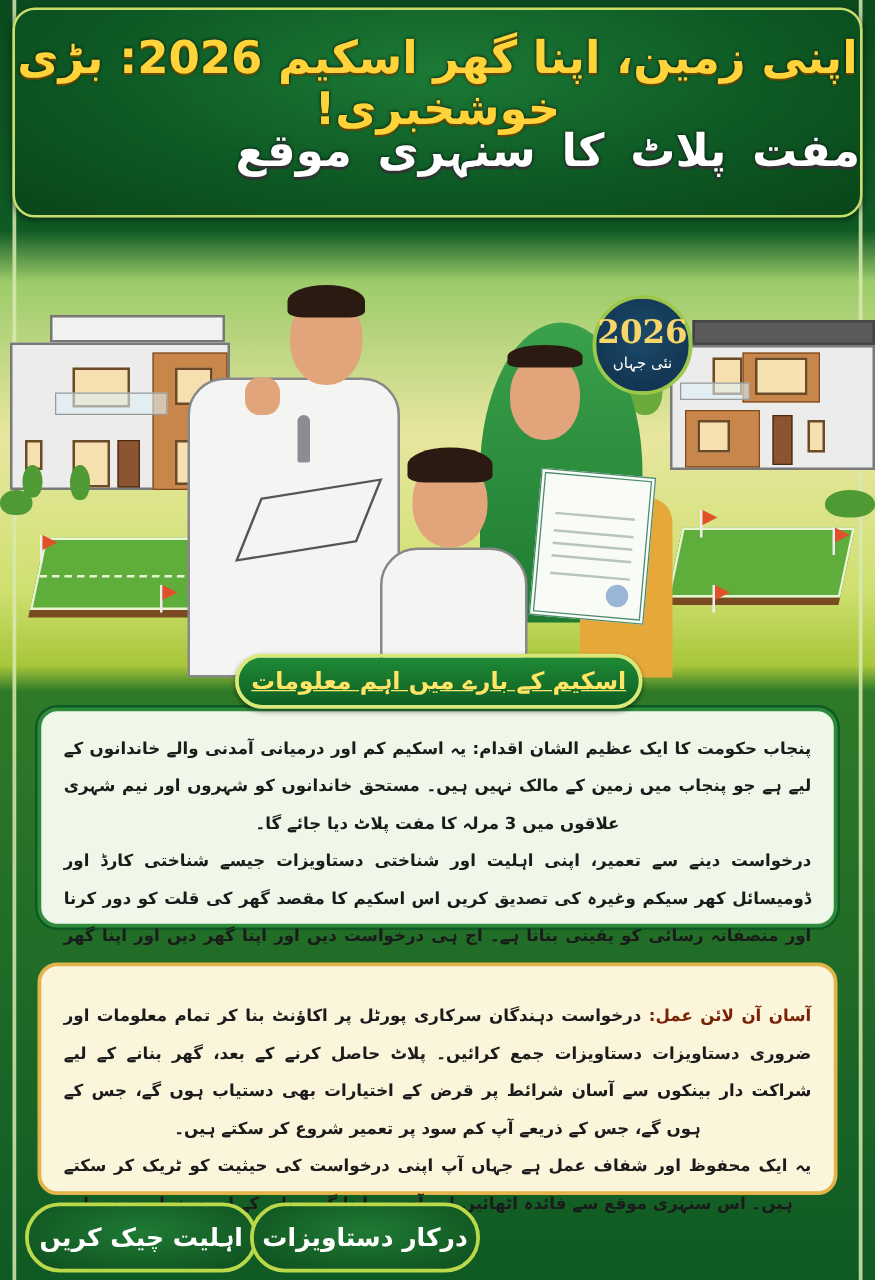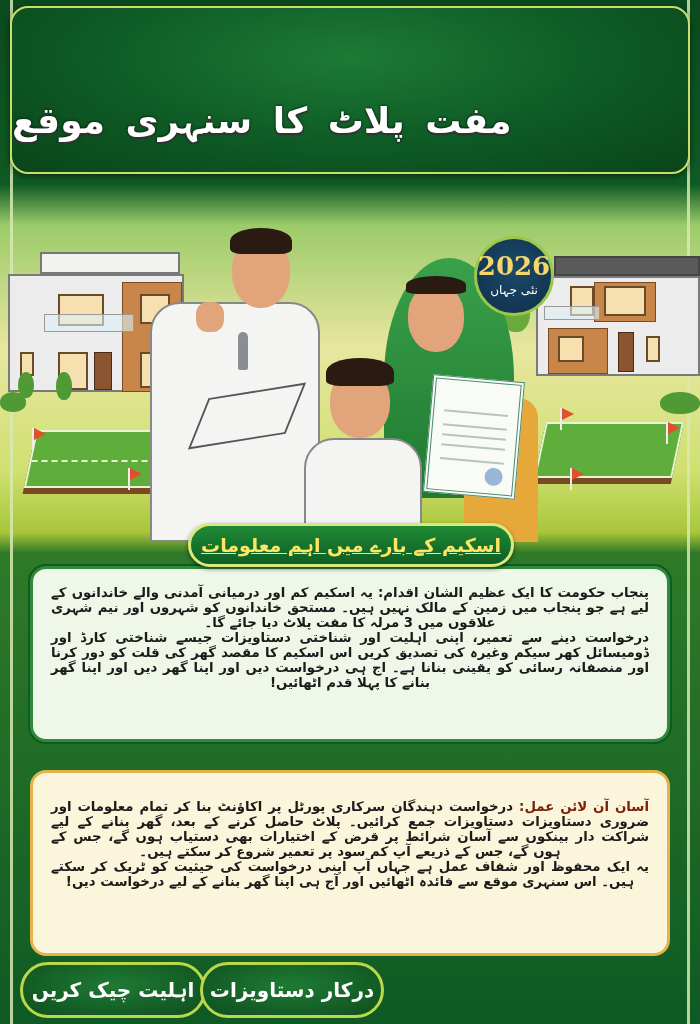--- a/index.html
+++ b/index.html
@@ -10,21 +10,21 @@
   .frame-line { position: absolute; top: 0; bottom: 0; width: 3px; background: #d7e9b0; opacity: .85; }
   .frame-line.left { left: 10px; } .frame-line.right { right: 10px; }
 
   
   .header { position: absolute; left: 10px; top: 6px; width: 680px; height: 168px;
     background: radial-gradient(ellipse at 50% 30%, #1c7a36 0%, #0e5a25 55%, #0a4519 100%);
     border: 2px solid #c9dd6a; border-radius: 18px; box-shadow: 0 2px 6px rgba(0,0,0,.5); }
   .title-1 { position: absolute; left: 0; right: 0; top: 18px; text-align: center; direction: rtl;
     font-family: "DejaVu Sans", sans-serif; font-weight: bold; font-size: 36px; color: #ffd43a;
     text-shadow: 0 2px 0 #6b4a00, 0 0 3px #000; }
-  .title-2 { position: absolute; left: 0; right: 0; top: 92px; text-align: left; direction: rtl;
+  .title-2 { position: absolute; left: 0; right: 0; top: 92px; text-align: right; direction: rtl;
     font-weight: bold; font-size: 36px; color: #ffffff; text-shadow: 0 2px 0 #333, 0 0 3px #000; word-spacing: 8px; }
 
   
   .pill-brown { position: absolute; border-radius: 30px; border: 3px solid #e8b840;
     background: linear-gradient(180deg, #8a3a10 0%, #6b2806 100%);
     box-shadow: 0 2px 4px rgba(0,0,0,.5); text-align: center; direction: rtl; color: #fff; font-weight: bold; }
   .subtitle { left: 122px; top: 176px; width: 456px; height: 46px; font-size: 22px; line-height: 40px; }
 
   
   .scene { position: absolute; left: 0; top: 222px; width: 700px; height: 320px; }
@@ -59,41 +59,42 @@
   .cert .line { position: absolute; left: 10px; right: 10px; height: 2px; background: #b8c4c0; }
   .key { position: absolute; left: 238px; top: 110px; width: 10px; height: 38px; background: #8a8e94; border-radius: 5px 5px 2px 2px; }
   .blueprint { position: absolute; left: 202px; top: 168px; width: 90px; height: 52px; border: 2px solid #555; transform: skewX(-30deg) rotate(-10deg); }
 
   
   .pill-green { position: absolute; border-radius: 30px; border: 3px solid #d9e87a;
     background: linear-gradient(180deg, #1f8a36 0%, #0e5e22 100%); box-shadow: 0 2px 4px rgba(0,0,0,.5);
     text-align: center; direction: rtl; color: #ffe566; font-weight: bold; }
   .info-head { left: 188px; top: 523px; width: 326px; height: 44px; font-size: 19px; line-height: 38px; text-decoration: underline; }
   .card { position: absolute; border-radius: 16px; padding: 12px 18px; direction: rtl; text-align: justify; text-align-last: center;
-    font-size: 13.3px; line-height: 15px; color: #1b1b1b; font-weight: bold; }
+    font-size: 13.3px; line-height: 30px; color: #1b1b1b; font-weight: bold; }
   .info-card { left: 30px; top: 566px; width: 640px; height: 176px; background: #eef7e8; border: 3px solid #2f8a3c; box-shadow: 0 0 0 2px #0e5a22; padding-top: 10px; }
   .apply-head { left: 176px; top: 742px; width: 348px; height: 46px; font-size: 19px; line-height: 40px; color: #ffe6a0; }
   .apply-card { left: 30px; top: 770px; width: 640px; height: 186px; background: #fbf5dc; border: 3px solid #e3b44a; padding-top: 26px; }
   .apply-card .lead { color: #7a2206; }
 
   
   .btn { position: absolute; top: 962px; height: 56px; border-radius: 30px; border: 3px solid #b9d84a;
     background: radial-gradient(ellipse at 50% 40%, #1f7a34 0%, #0e4e1e 100%); color: #fff; font-weight: bold;
     font-size: 20px; line-height: 50px; text-align: center; direction: rtl; cursor: pointer; }
   .btn-eligibility { left: 20px; width: 186px; }
   .btn-documents { left: 200px; width: 184px; }
 </style>
 </head>
 <body>
 
 <div class="poster">
   <div class="frame-line left"></div>
   <div class="frame-line right"></div>
 
   <div class="header">
+    <div class="title-1">اپنی زمین، اپنا گھر اسکیم 2026: بڑی خوشخبری!</div>
     <div class="title-2">مفت پلاٹ  کا سنہری موقع</div>
   </div>
 
   <div class="scene">
 
     <div class="house" style="left:0;top:30px;width:190px;height:150px;">
       <div class="roof" style="left:40px;top:0;width:140px;height:22px;"></div>
       <div class="body" style="left:8px;top:22px;width:176px;height:118px;"></div>
       <div class="wood" style="left:122px;top:30px;width:60px;height:110px;"></div>
       <div class="win" style="left:58px;top:42px;width:46px;height:32px;"></div>

